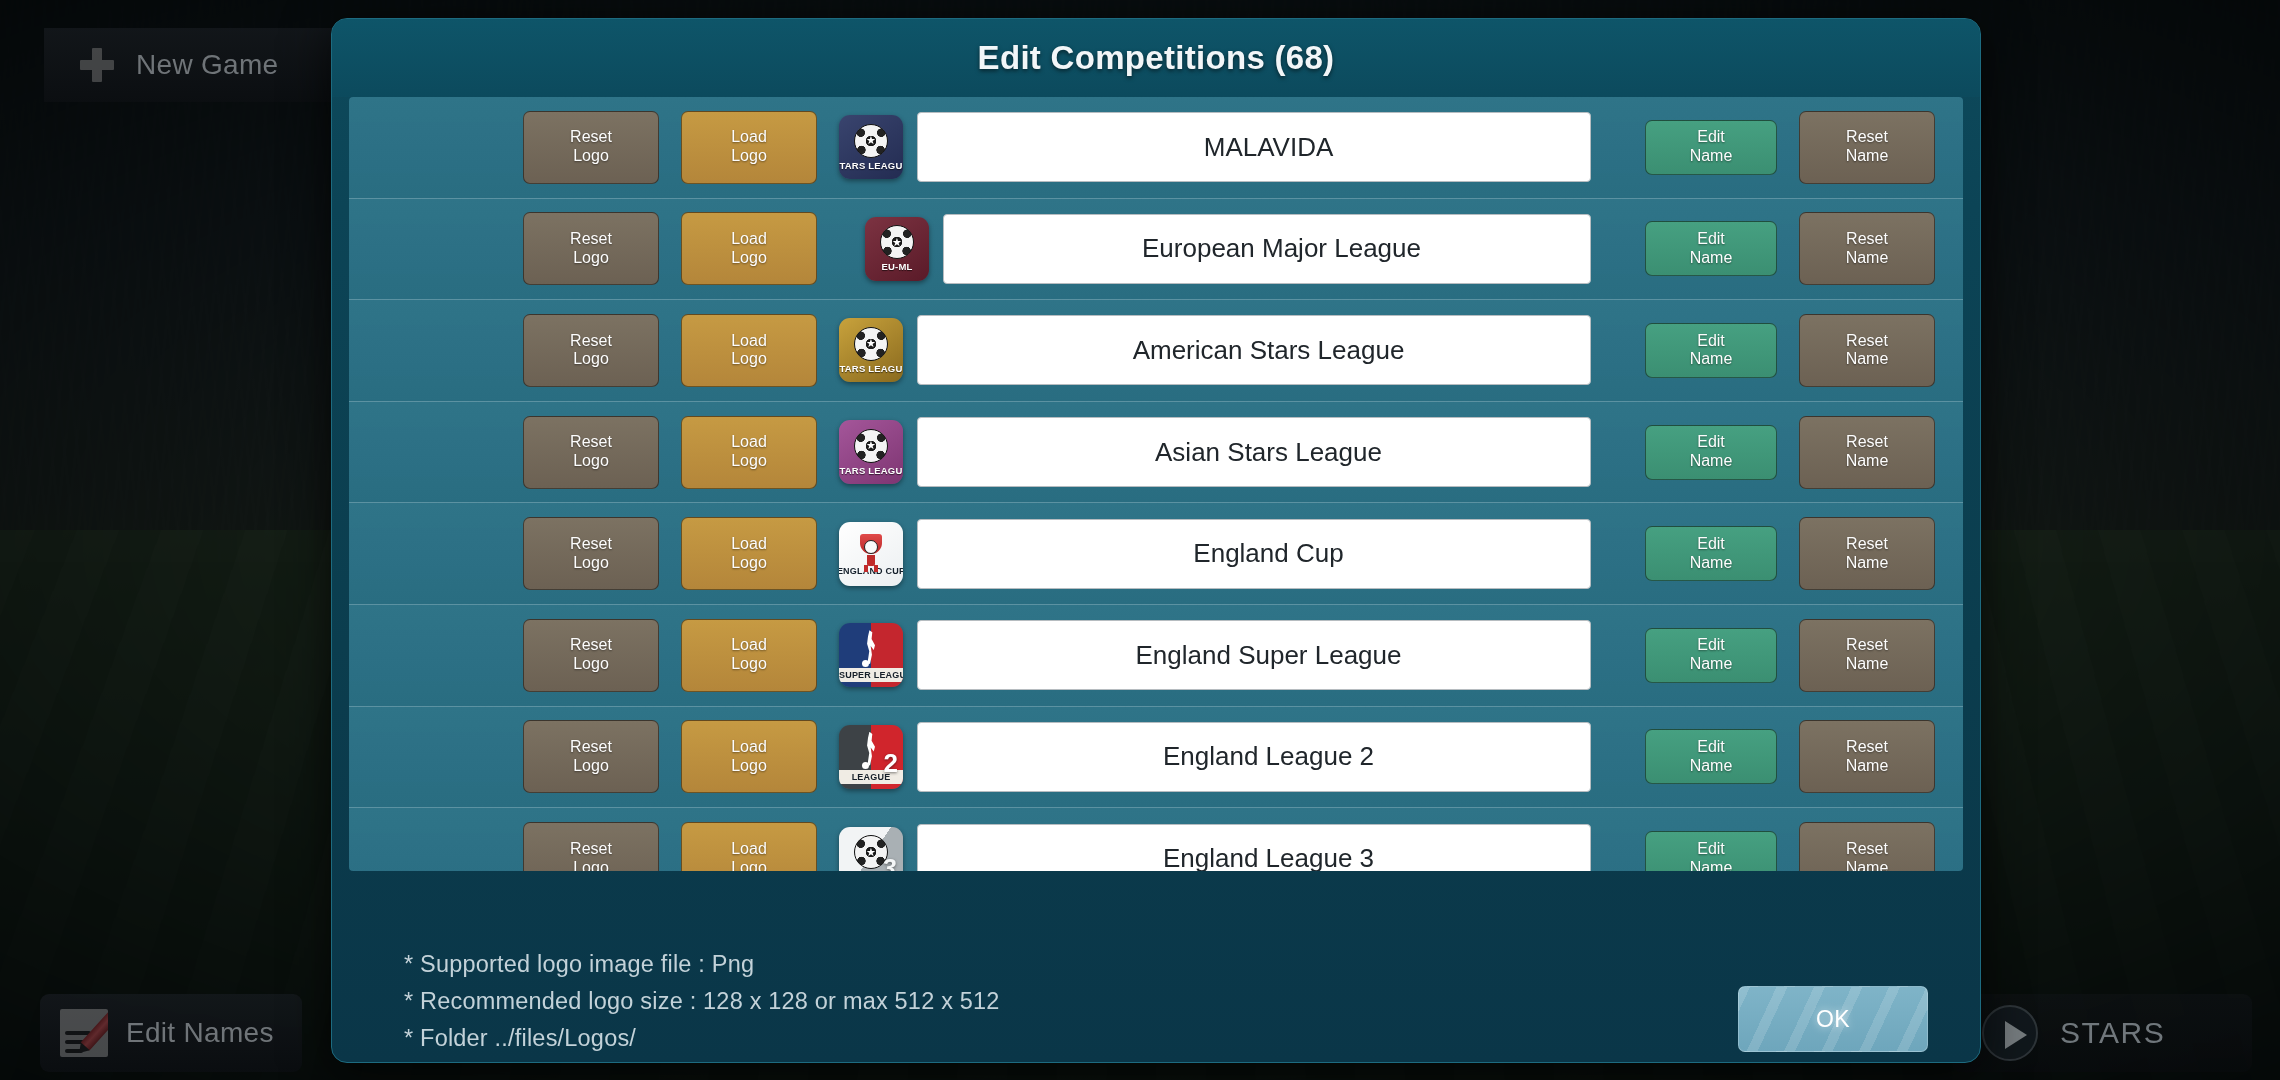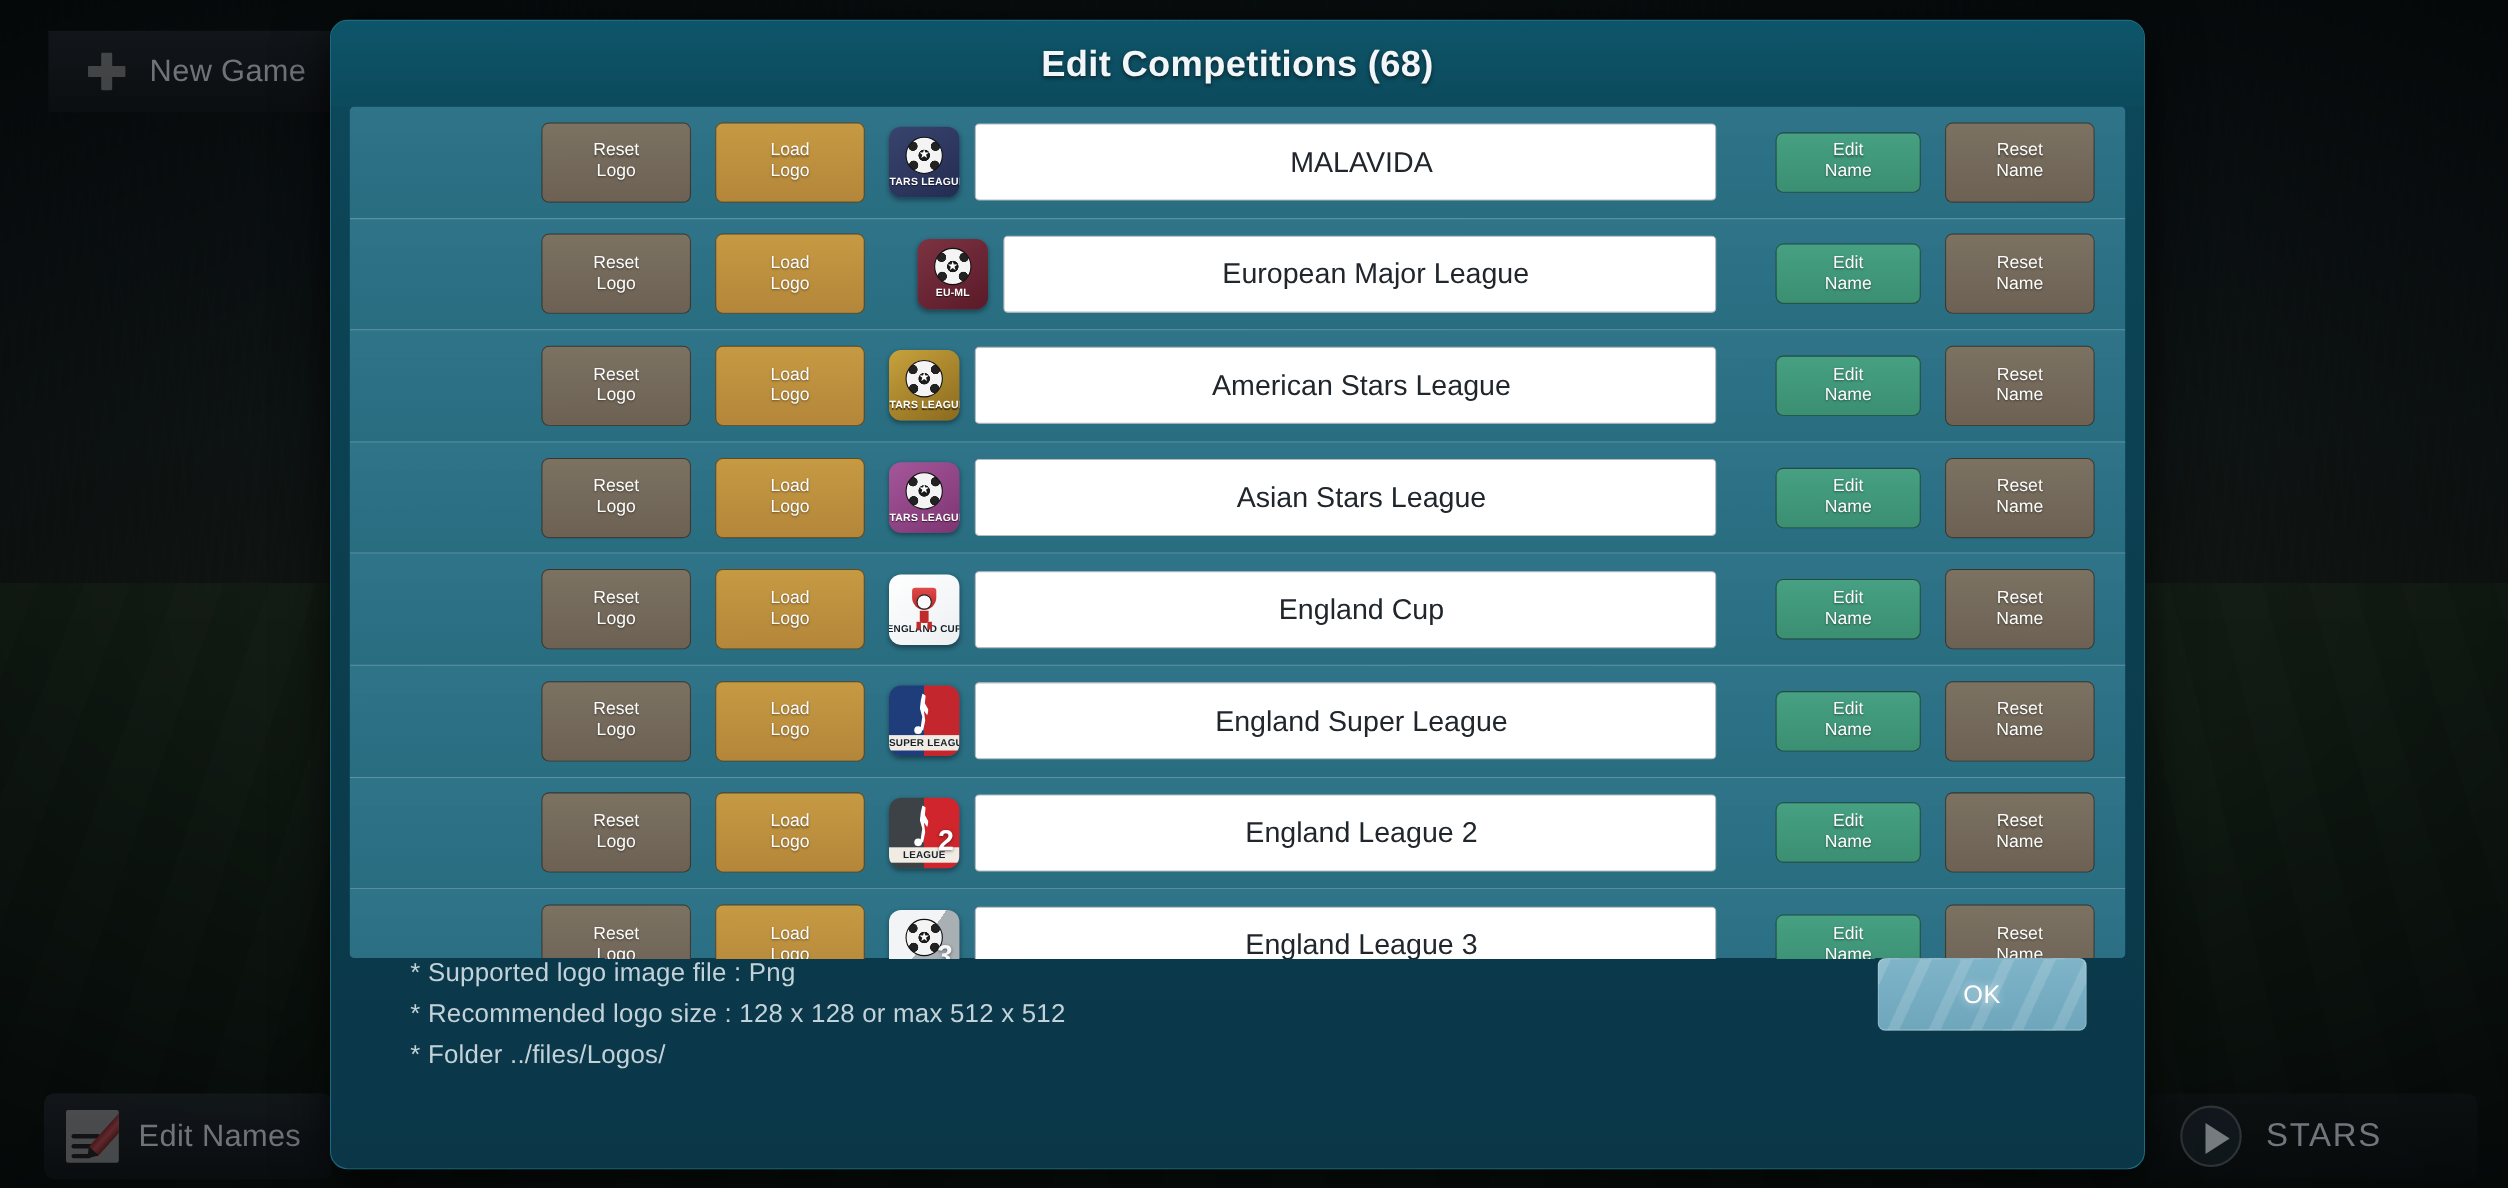--- a/index.html
+++ b/index.html
@@ -101,21 +101,21 @@
   .play-icon::after {
     content:""; position:absolute; left: 21px; top: 14px;
     border-left: 22px solid #9aa0a4;
     border-top: 14px solid transparent; border-bottom: 14px solid transparent;
   }
   .next-label { color: #70777c; font-size: 30px; letter-spacing: 1.5px; }
 
   
   #dialog {
     position: absolute;
-    left: 300px; top: 18px;
+    left: 331px; top: 18px;
     width: 1650px; height: 1045px;
     background: linear-gradient(180deg, #0d4a5c 0%, #0c4456 18%, #0b3d4e 60%, #0a3648 100%);
     border-radius: 16px;
     border: 1px solid #1d6b80;
     box-shadow: 0 10px 48px rgba(0,0,0,.72);
     display: flex; flex-direction: column;
     overflow: hidden;
   }
   #dialog-header {
     height: 78px; flex: none;
@@ -267,21 +267,21 @@
     font-size: 26px;
     margin: 0 14px;
     overflow: hidden;
     cursor: text;
     padding-left: 29px;
   }
 
   
   #dialog-footer {
     height: 191px; flex: none;
-    display: flex; align-items: flex-start; justify-content: space-between;
+    display: flex; align-items: flex-end; justify-content: space-between;
     padding: 0 52px 10px 72px;
   }
   #notes { display: flex; flex-direction: column; gap: 10px; }
   .note { color: #c3d2d9; font-size: 23.5px; letter-spacing: .2px; }
   #ok-button {
     width: 190px; height: 66px;
     border-radius: 7px;
     background:
       repeating-linear-gradient(115deg, rgba(255,255,255,.14) 0 10px, rgba(255,255,255,0) 10px 34px),
       linear-gradient(180deg, #7fb4c8, #6ea6bc);

